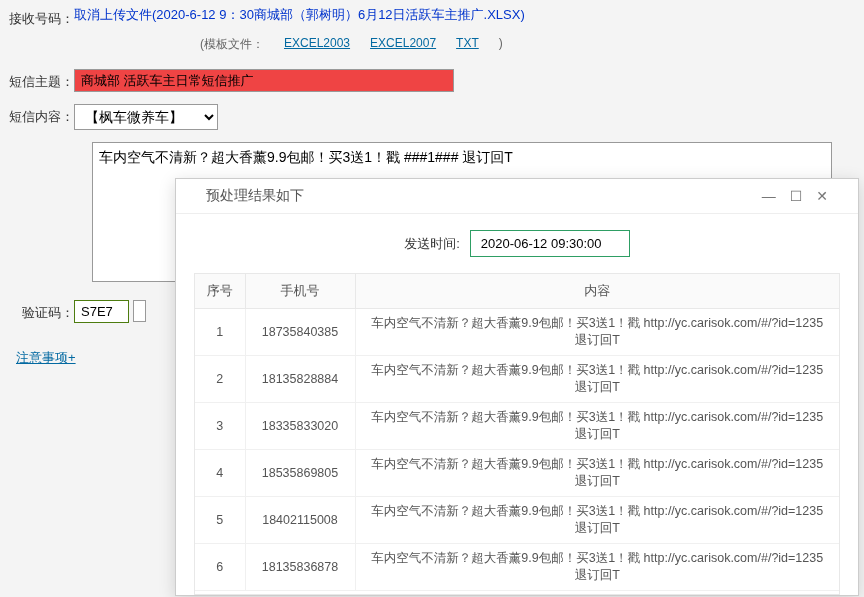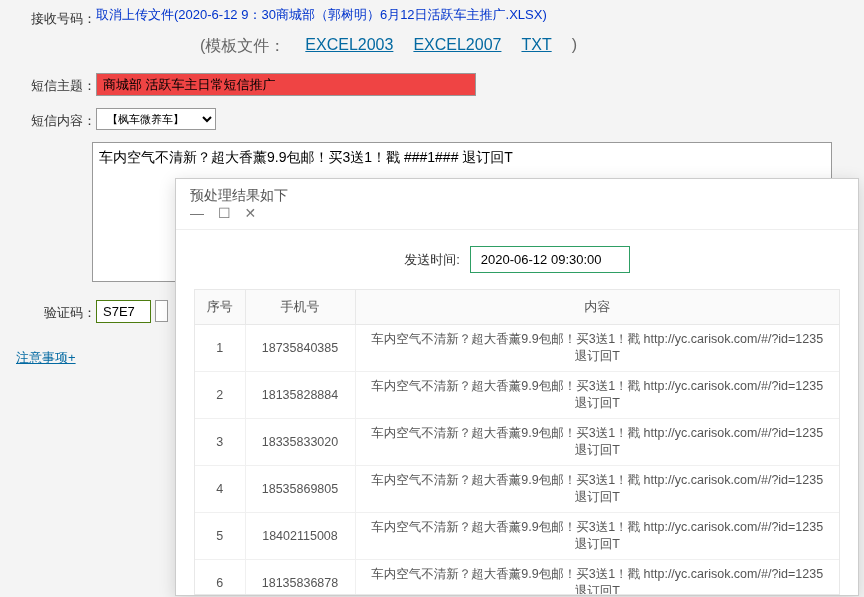--- a/index.html
+++ b/index.html
@@ -9,52 +9,52 @@
       background: #f4f4f4;
       width: 864px;
       height: 597px;
       overflow: hidden;
       position: relative;
       color: #333;
     }
     .form-row {
       display: flex;
       align-items: flex-start;
-      padding: 6px 26px;
+      padding: 6px 4px;
     }
     .form-label {
       width: 70px;
       text-align: right;
       color: #333;
       padding-top: 4px;
       flex-shrink: 0;
     }
     .link-blue { color: #0033cc; cursor: pointer; }
     .link-underline { color: #0369a1; text-decoration: underline; cursor: pointer; }
     .templates {
       display: flex;
       gap: 20px;
       padding-left: 200px;
       color: #666;
-      font-size: 16px;
+      font-size: 12px;
       margin-top: 2px;
       margin-bottom: 10px;
     }
     .input-text {
       border: 1px solid #999;
       padding: 3px 6px;
       font-size: 13px;
       width: 380px;
       background: #ef4444;
     }
     .select-box {
       border: 1px solid #999;
       padding: 3px 6px;
-      font-size: 11px;
-      width: 120px;
+      font-size: 14px;
+      width: 144px;
       background: #fff;
     }
     .textarea-box {
       border: 1px solid #999;
       padding: 6px;
       font-size: 14px;
       width: 740px;
       height: 140px;
       background: #fff;
       resize: none;
@@ -90,27 +90,26 @@
       width: 684px;
       height: 418px;
       background: #fff;
       border: 1px solid #ccc;
       box-shadow: 0 4px 16px rgba(0,0,0,0.15);
       display: flex;
       flex-direction: column;
     }
     .modal-header {
       display: flex;
-      align-items: flex-start;
+      align-items: center;
       justify-content: space-between;
-      padding: 8px 14px;
+      padding: 8px 30px;
       border-bottom: 1px solid #eee;
       font-size: 14px;
       color: #555;
-      flex-direction: column;
     }
     .modal-header-icons {
       display: flex;
       gap: 14px;
       color: #777;
       font-size: 14px;
     }
     .modal-header-icons span { cursor: pointer; }
     .modal-body {
       padding: 16px 18px 0 18px;

